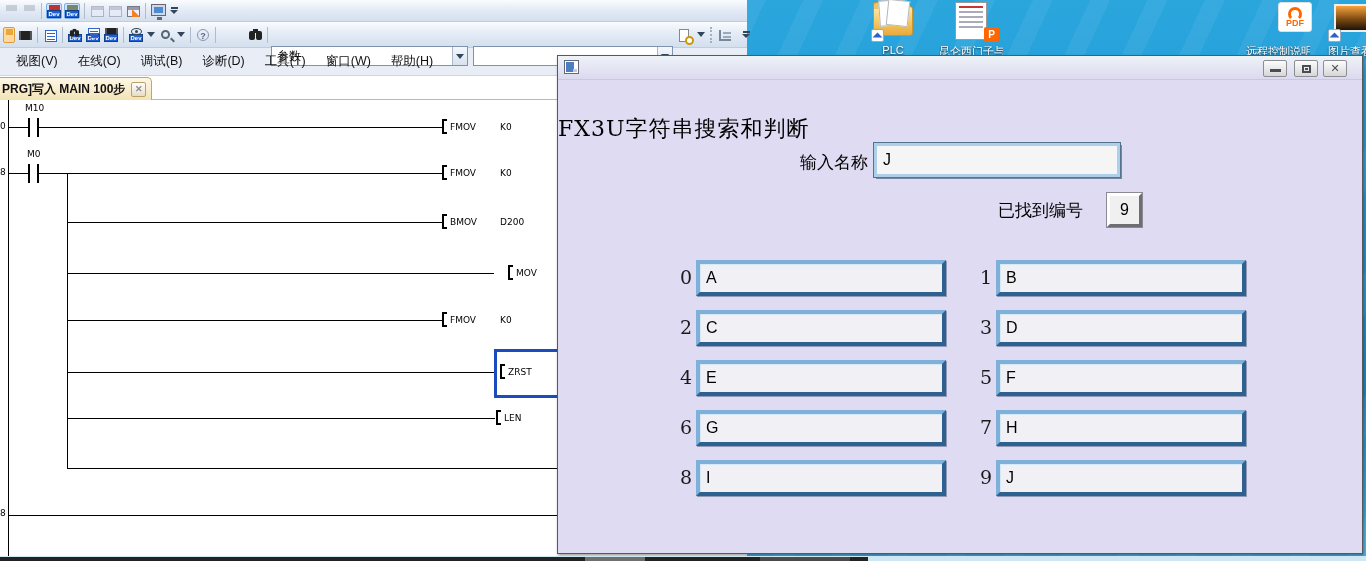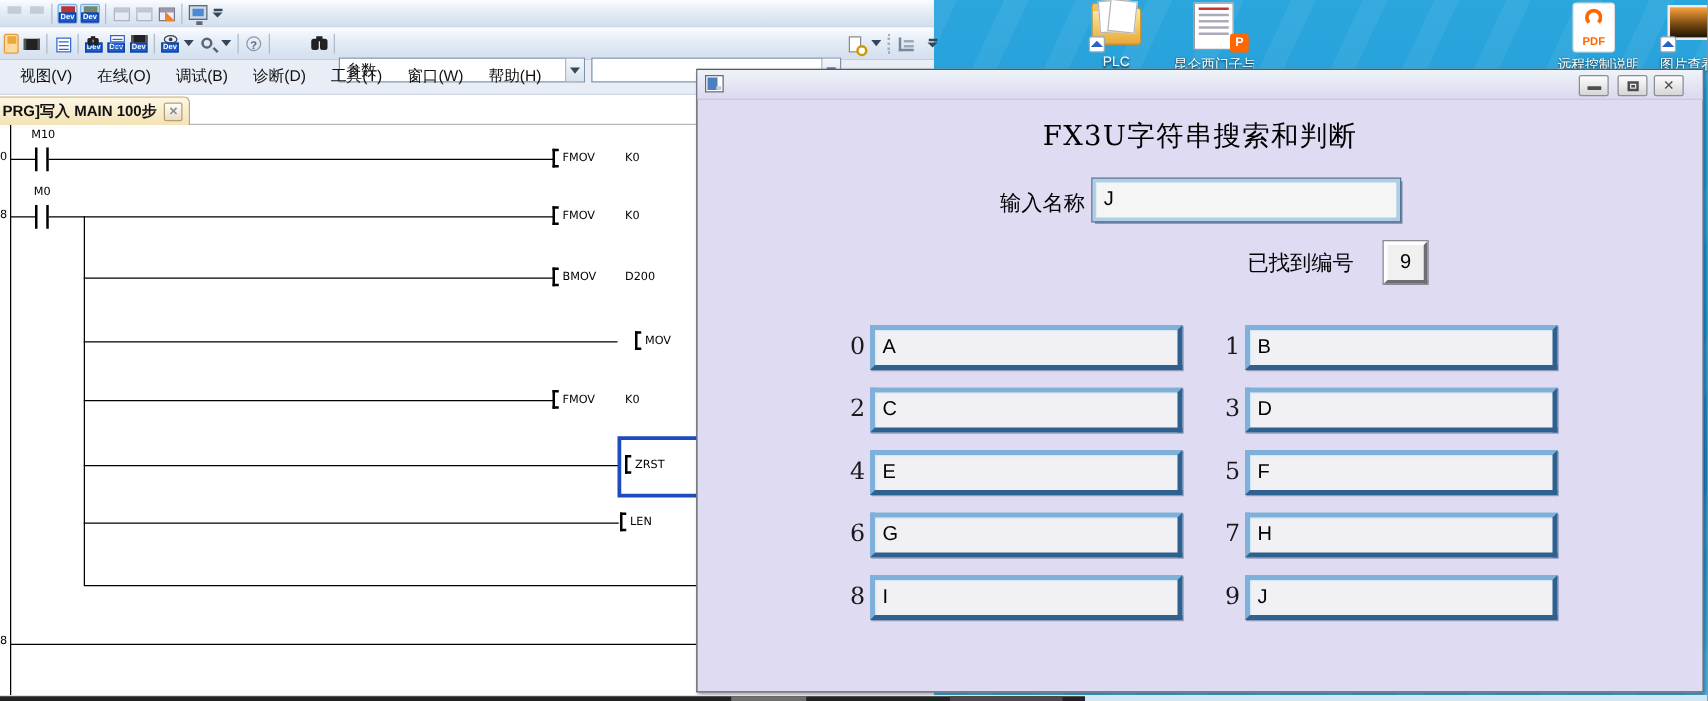--- a/index.html
+++ b/index.html
@@ -18,21 +18,21 @@
   .folder:before{ content:""; position:absolute; left:-1px; top:-5px; width:16px; height:6px; background:#f3c35e; border:1px solid #c9952f; border-bottom:none; border-radius:3px 3px 0 0; }
   .paper{ position:absolute; left:10px; top:-2px; width:22px; height:26px; background:#fff; border:1px solid #b5b5b5; transform:rotate(-4deg); }
   .paper.second{ left:18px; transform:rotate(6deg); }
   .photo-chip{ position:absolute; left:12px; top:4px; width:18px; height:12px; background:linear-gradient(135deg,#3a6fb0 50%,#233); }
   .shortcut{ position:absolute; left:2px; bottom:0; width:13px; height:13px; background:#fff; border:1px solid #9ab; border-radius:2px; }
   .shortcut:before{ content:""; position:absolute; left:2px; top:4px; width:0; height:0; border-style:solid; border-width:0 0 7px 7px; border-color:transparent transparent transparent #2a62c8; transform:rotate(45deg); }
   .wpsdoc{ position:absolute; left:8px; top:0; width:32px; height:38px; background:#fff; border:1px solid #999; }
   .wpsdoc .bar{ position:absolute; left:3px; right:3px; height:2px; background:#aab; }
   .wpsdoc .bar.red{ background:#c33; }
   .pbadge{ position:absolute; right:-4px; bottom:0; width:15px; height:15px; background:#f60; color:#fff; font:bold 10px/15px "Liberation Sans",sans-serif; text-align:center; border-radius:2px; }
-  .pdfdoc{ position:absolute; left:4px; top:0; width:34px; height:40px; background:#fff; border:1px solid #e0e0e0; border-radius:3px; }
+  .pdfdoc{ position:absolute; left:24px; top:0; width:34px; height:30px; background:#fff; border:1px solid #e0e0e0; border-radius:3px; }
   .pdfring{ position:absolute; left:9px; top:4px; width:14px; height:14px; border:3px solid #f60; border-radius:50%; border-bottom-color:transparent; }
   .pdftxt{ position:absolute; left:0; right:0; bottom:3px; color:#f60; font:bold 9px/10px "Liberation Sans",sans-serif; text-align:center; }
   .phototn{ position:absolute; left:8px; top:2px; width:34px; height:28px; border:2px solid #eee; background:linear-gradient(180deg,#f7a23c 0%,#7c4a12 55%,#1d1408 100%); }
 
   
   .plc{ position:absolute; left:0; top:0; width:747px; height:557px; background:#fff; }
   .tb{ display:flex; align-items:center; padding-left:2px; background:linear-gradient(180deg,#fafcff 0%,#e4ecf6 45%,#d4dfee 100%); border-bottom:1px solid #c0cde0; }
   .tb1{ height:22px; }
   .tb2{ height:26px; }
   .vsep{ width:1px; height:16px; background:#aebccd; margin:0 3px; flex:none; }
@@ -98,21 +98,21 @@
   .dtitlebar{ position:absolute; left:0; top:0; right:0; height:24px; background:linear-gradient(180deg,#eef3f8,#dbd9ef); border-bottom:1px solid #c9c9dd; }
   .dappicon{ position:absolute; left:6px; top:4px; width:15px; height:14px; background:#fff; border:1px solid #667; }
   .dappicon:before{ content:""; position:absolute; left:1px; top:1px; width:8px; height:10px; background:#4a7ec0; }
   .dappicon:after{ content:""; position:absolute; right:1px; bottom:1px; width:4px; height:3px; background:#bcd; }
   .wbtn{ position:absolute; top:4px; width:24px; height:17px; background:linear-gradient(180deg,#fdfdfd,#d6d6d6); border:1px solid #8d8d95; border-radius:2px; }
   .wbtn .minbar{ position:absolute; left:6px; bottom:4px; width:11px; height:3px; background:#4c4c55; }
   .wbtn .restq{ position:absolute; left:7px; top:4px; width:9px; height:8px; border:2px solid #4c4c55; }
   .wbtn .restq:before{ content:""; position:absolute; left:1px; top:1px; width:3px; height:2px; background:#4c4c55; }
   .wbtn.close-b{ color:#4c4c55; font:bold 11px/15px "DejaVu Sans",sans-serif; text-align:center; }
 
-  .dlg-title{ position:absolute; left:0; top:38px; width:100%; text-align:center; font-family:"DejaVu Serif",serif; font-size:22px; color:#000; letter-spacing:1px; }
+  .dlg-title{ position:absolute; left:0; top:58px; width:100%; font-family:"DejaVu Serif",serif; font-size:22px; color:#000; letter-spacing:1px; }
   .dlg-label{ position:absolute; font-family:"DejaVu Serif",serif; font-size:17px; color:#000; }
   .inputbox{ position:absolute; left:316px; top:87px; width:246px; height:34px; background:#f5f5f5; border:3px solid #aecfe8; outline:1px solid #53748f; box-shadow:2px 2px 0 rgba(36,66,102,.55); font-family:"Liberation Sans",sans-serif; font-size:16px; color:#000; padding:0 6px; }
   .searchbtn{ position:absolute; left:313px; top:138px; width:114px; height:33px; background:#c4f1fb; border:2px solid; border-color:#eefcff #59808f #59808f #eefcff; outline:1px solid #4a6f80; font-family:"DejaVu Serif",serif; font-size:17px; color:#000; text-align:center; line-height:28px; letter-spacing:2px; }
   .foundbox{ position:absolute; left:549px; top:137px; width:35px; height:34px; background:#f0f0f0; border:3px solid; border-color:#ffffff #6d6d72 #6d6d72 #ffffff; outline:1px solid #8a8a94; text-align:center; font-size:16px; line-height:27px; color:#000; }
 
   .gnum{ position:absolute; width:30px; text-align:right; font-family:"DejaVu Serif",serif; font-size:19px; color:#1a1a1a; }
   .gbox{ position:absolute; width:250px; height:36px; background:#f1f0f4; border:4px solid; border-color:#7fb0d9 #2e618f #2e618f #7fb0d9; box-shadow:inset 1px 1px 0 #d5e8f5, 1px 1px 0 rgba(30,60,95,.4); font-family:"Liberation Sans",sans-serif; font-size:16px; color:#000; padding:5px 0 0 6px; }
 
   
   .bstrip{ position:absolute; left:0; top:556px; width:1366px; height:5px; background:#cfe7f5; }

